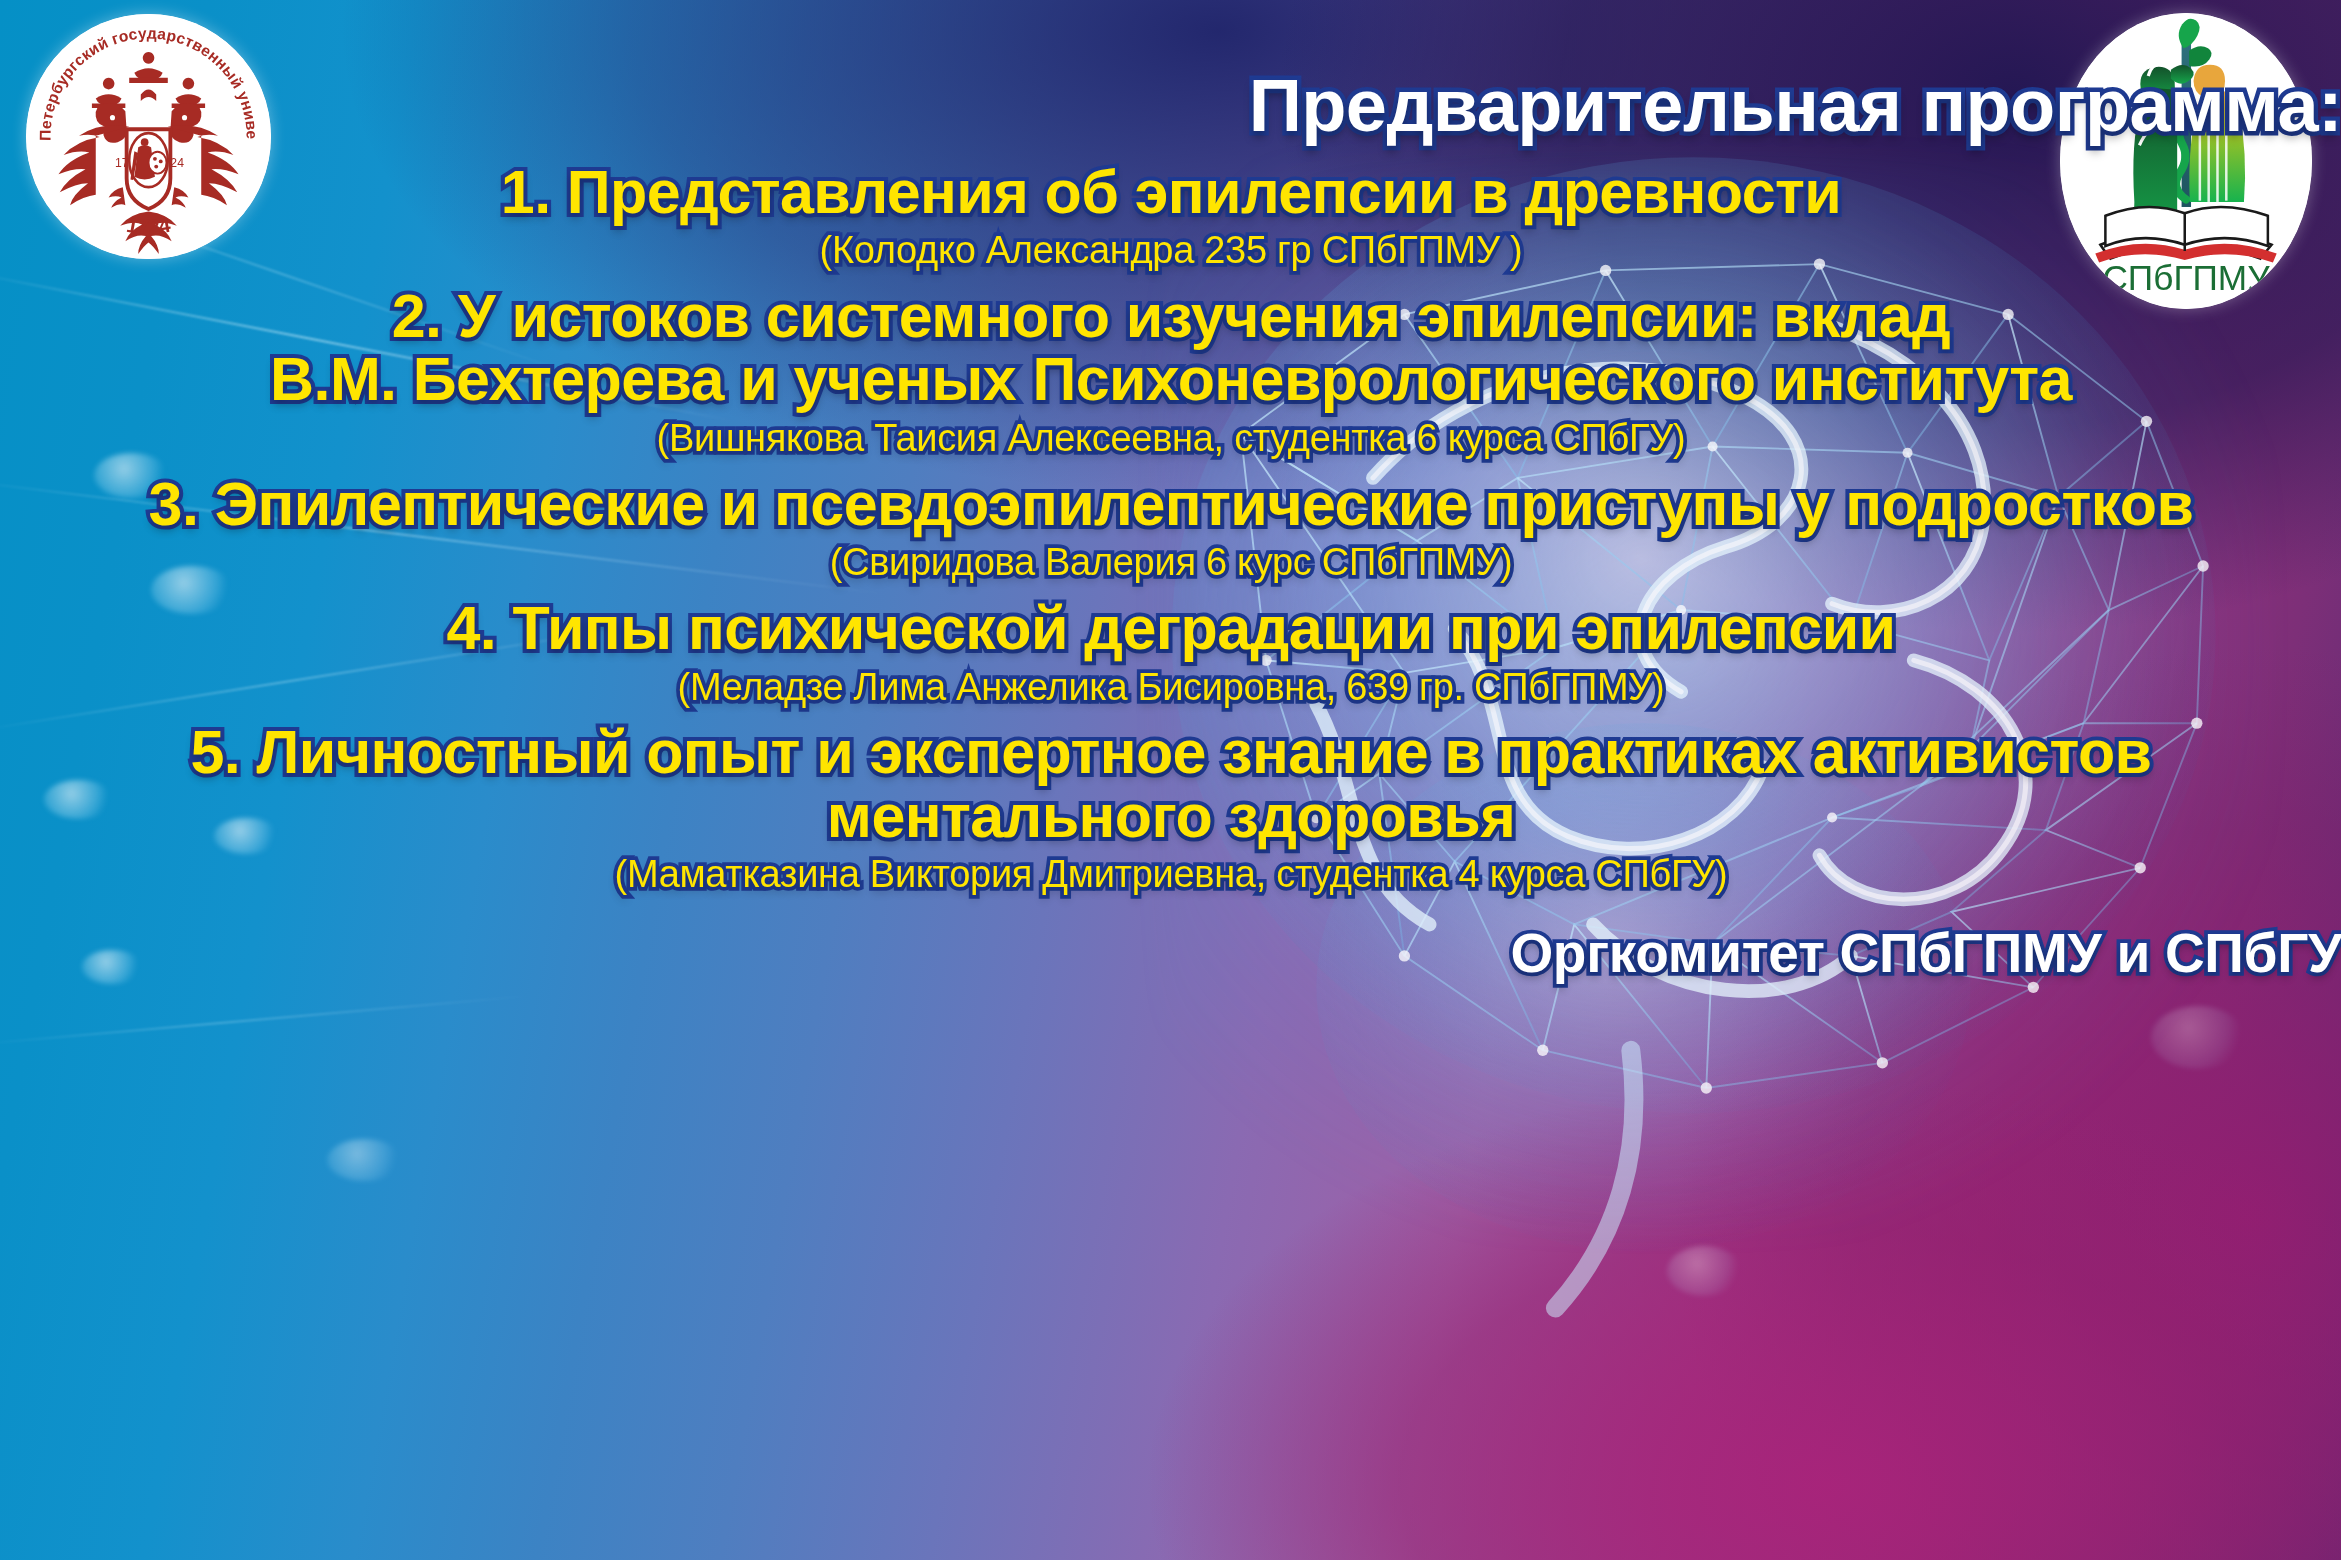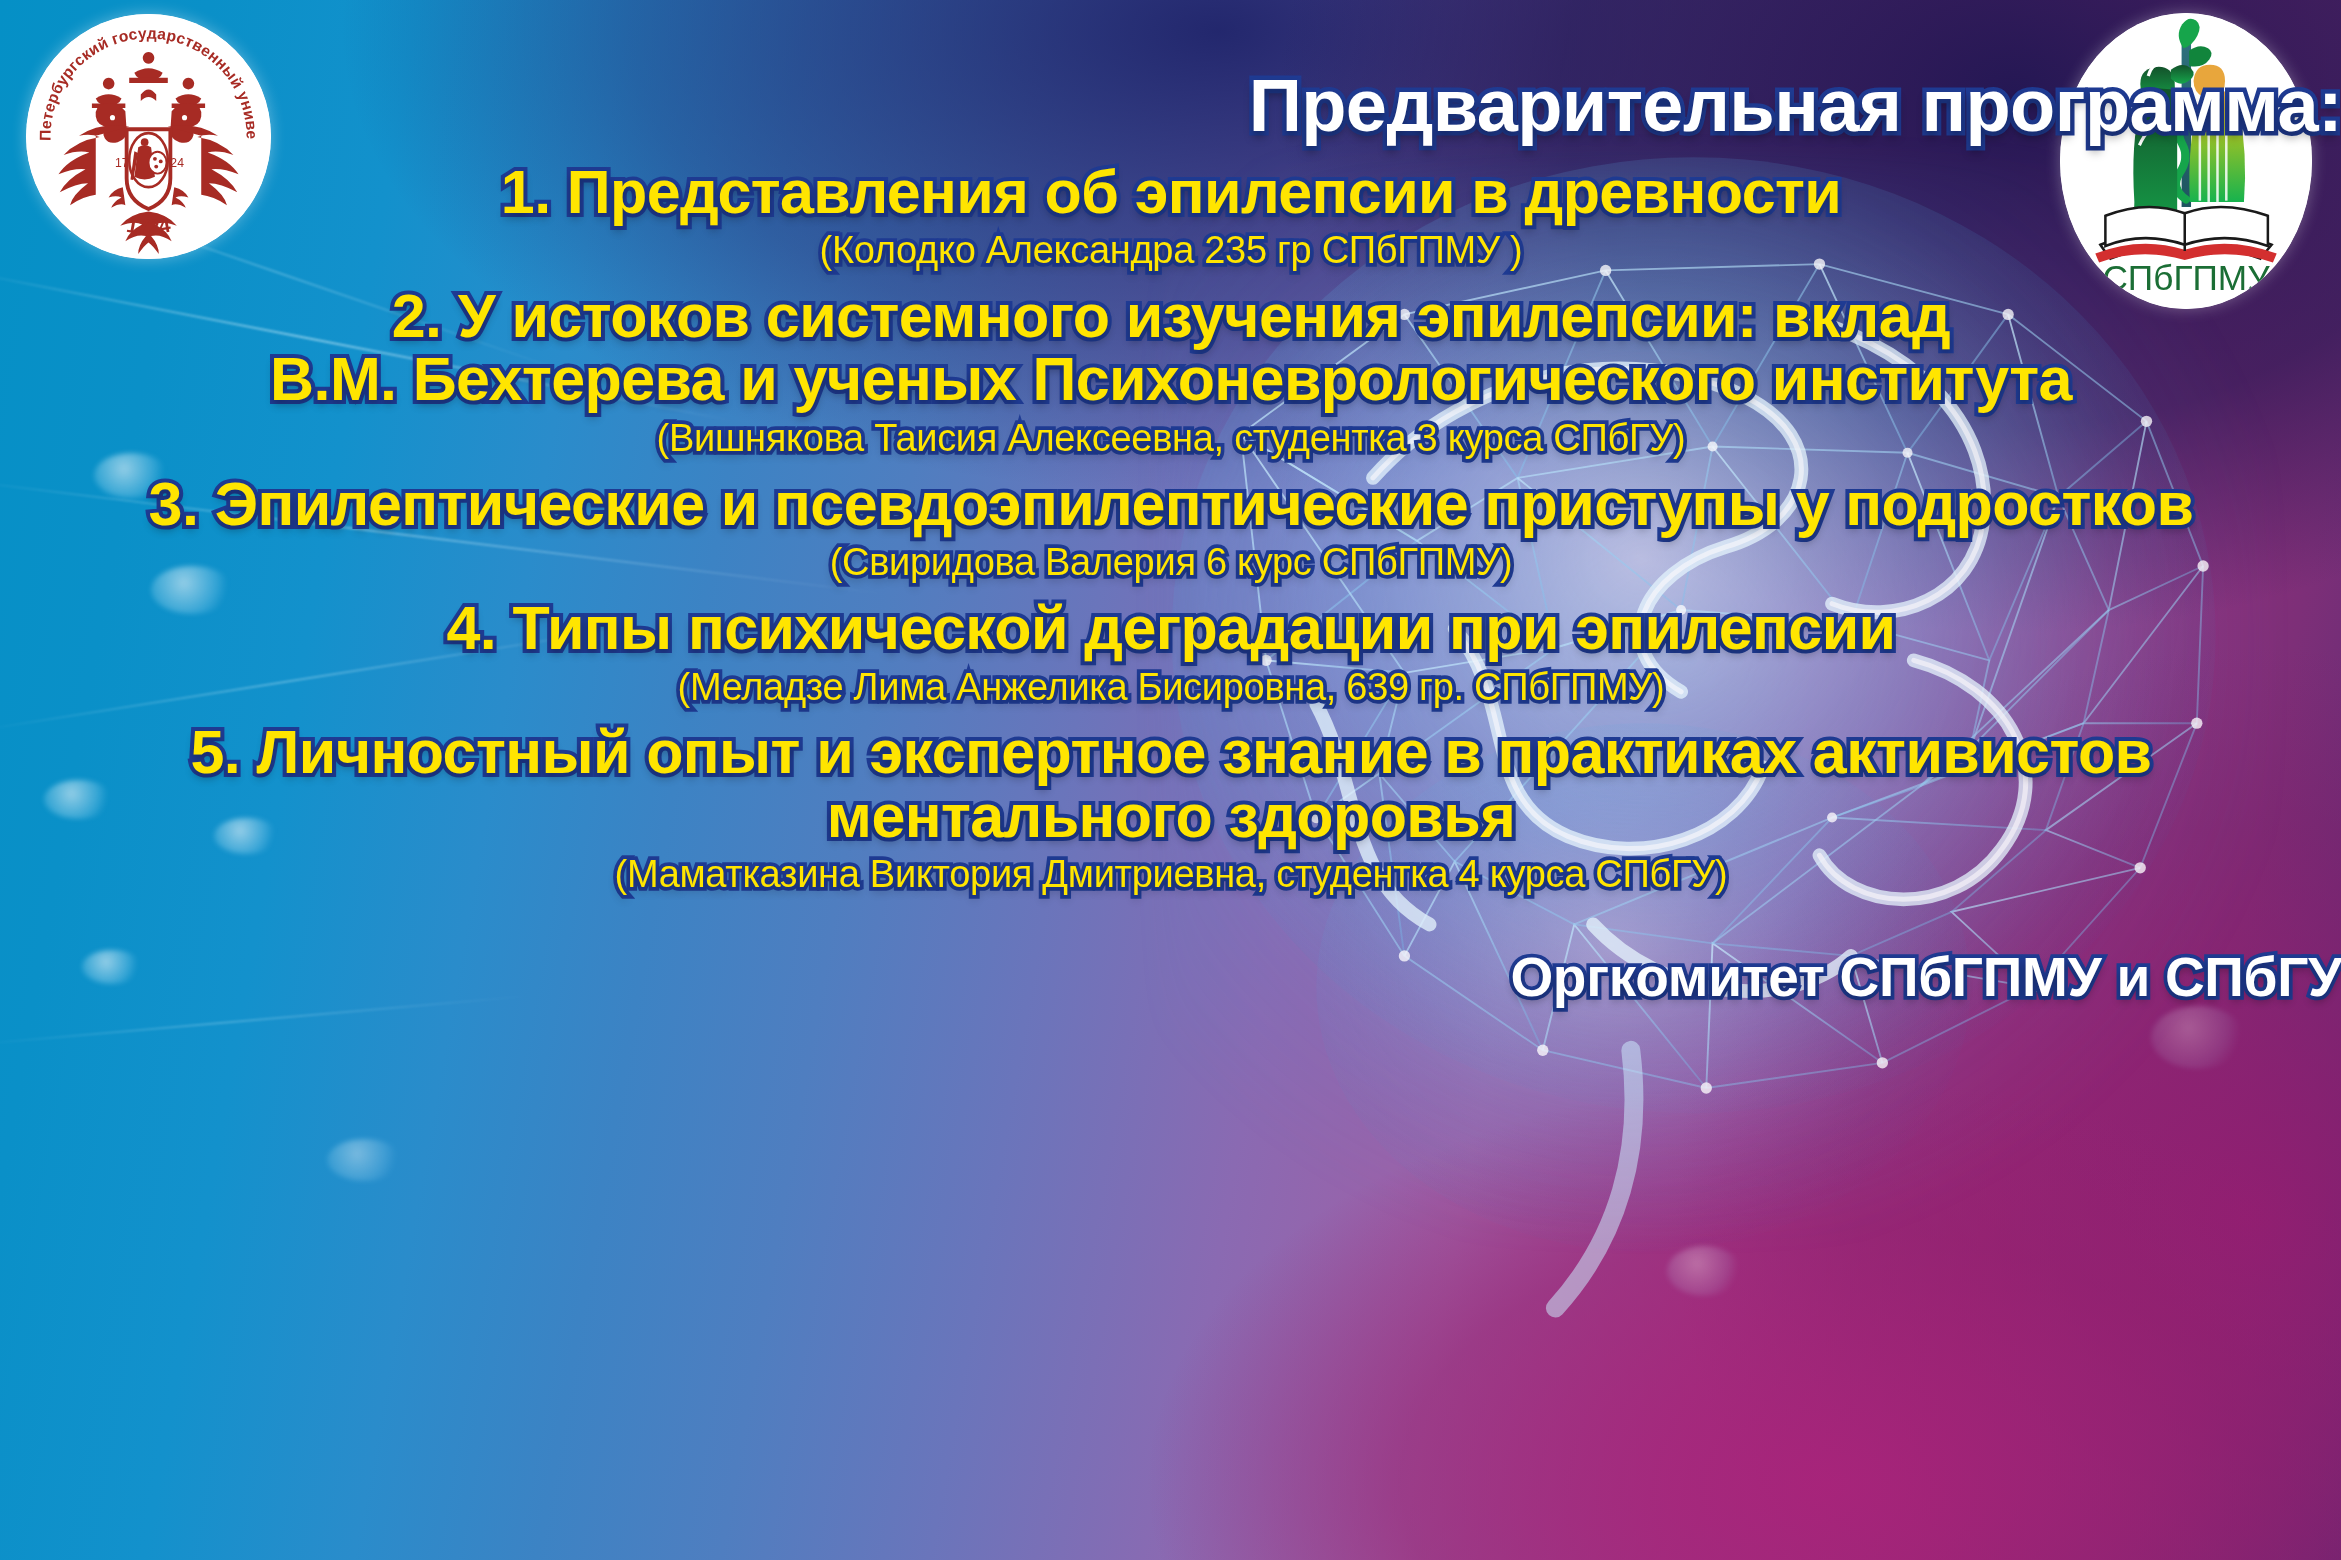--- a/index.html
+++ b/index.html
@@ -106,21 +106,21 @@
     color:#ffe500;font-weight:normal;font-size:38px;letter-spacing:-0.3px;
     -webkit-text-stroke:7.5px #1f3b93;paint-order:stroke fill;
     text-shadow:0 5px 8.2px rgba(0,0,0,.30);
     margin-top:8.8px;
   }
   .gap{height:14px;}
   .footer{
     color:#ffffff;font-weight:bold;font-size:55px;letter-spacing:-0.3px;
     -webkit-text-stroke:7.5px #1f3b93;paint-order:stroke fill;
     text-shadow:0 5px 8.8px rgba(0,0,0,.32);
-    margin-top:52px;white-space:nowrap;
+    margin-top:28px;white-space:nowrap;
   }
 </style>
 </head>
 <body>
 
 <div class="poster">
 
   <div class="brain-glow"></div>
 
   <div class="brain">
@@ -363,21 +363,21 @@
 
       <div>
         <div class="row t-title">1. Представления об эпилепсии в древности</div>
         <div class="row t-author">(Колодко Александра 235 гр СПбГПМУ )</div>
       </div>
       <div class="gap"></div>
 
       <div>
         <div class="row t-title">2. У истоков системного изучения эпилепсии: вклад</div>
         <div class="row t-title">В.М. Бехтерева и ученых Психоневрологического института</div>
-        <div class="row t-author">(Вишнякова Таисия Алексеевна, студентка 3 курса СПбГУ)</div>
+        <div class="row t-author">(Вишнякова Таисия Алексеевна, студентка 6 курса СПбГУ)</div>
       </div>
       <div class="gap"></div>
 
       <div>
         <div class="row t-title">3. Эпилептические и псевдоэпилептические приступы у подростков</div>
         <div class="row t-author">(Свиридова Валерия 6 курс СПбГПМУ)</div>
       </div>
       <div class="gap"></div>
 
       <div>

